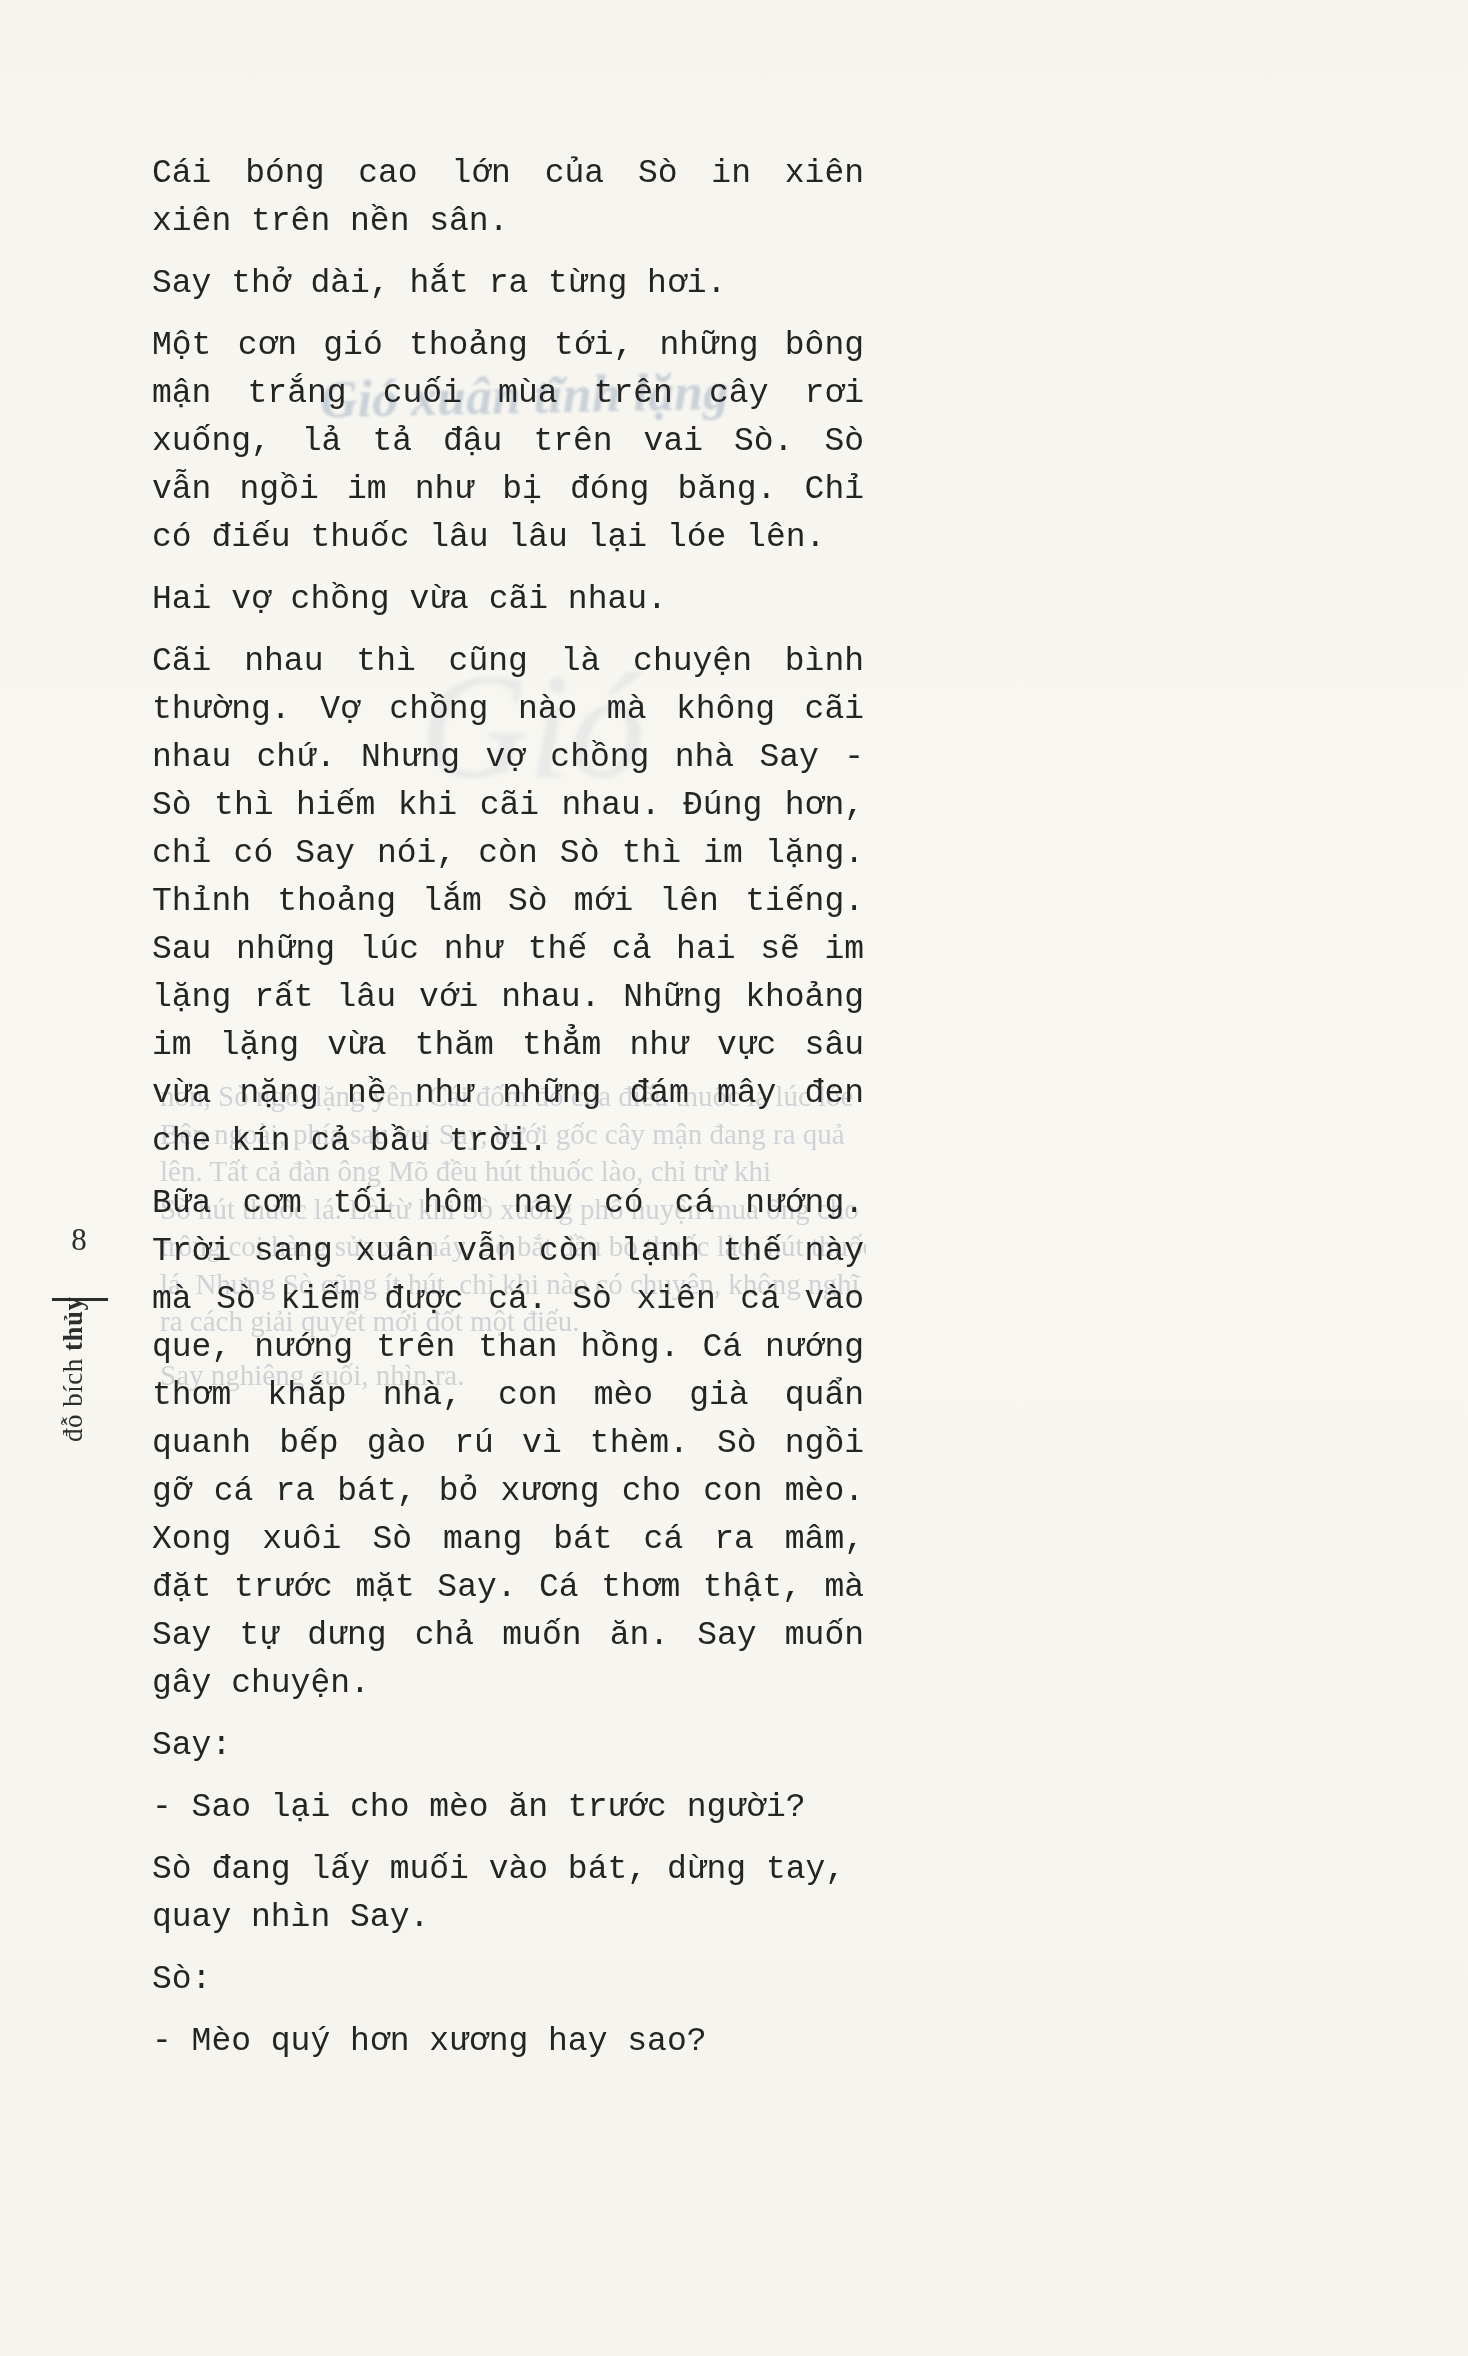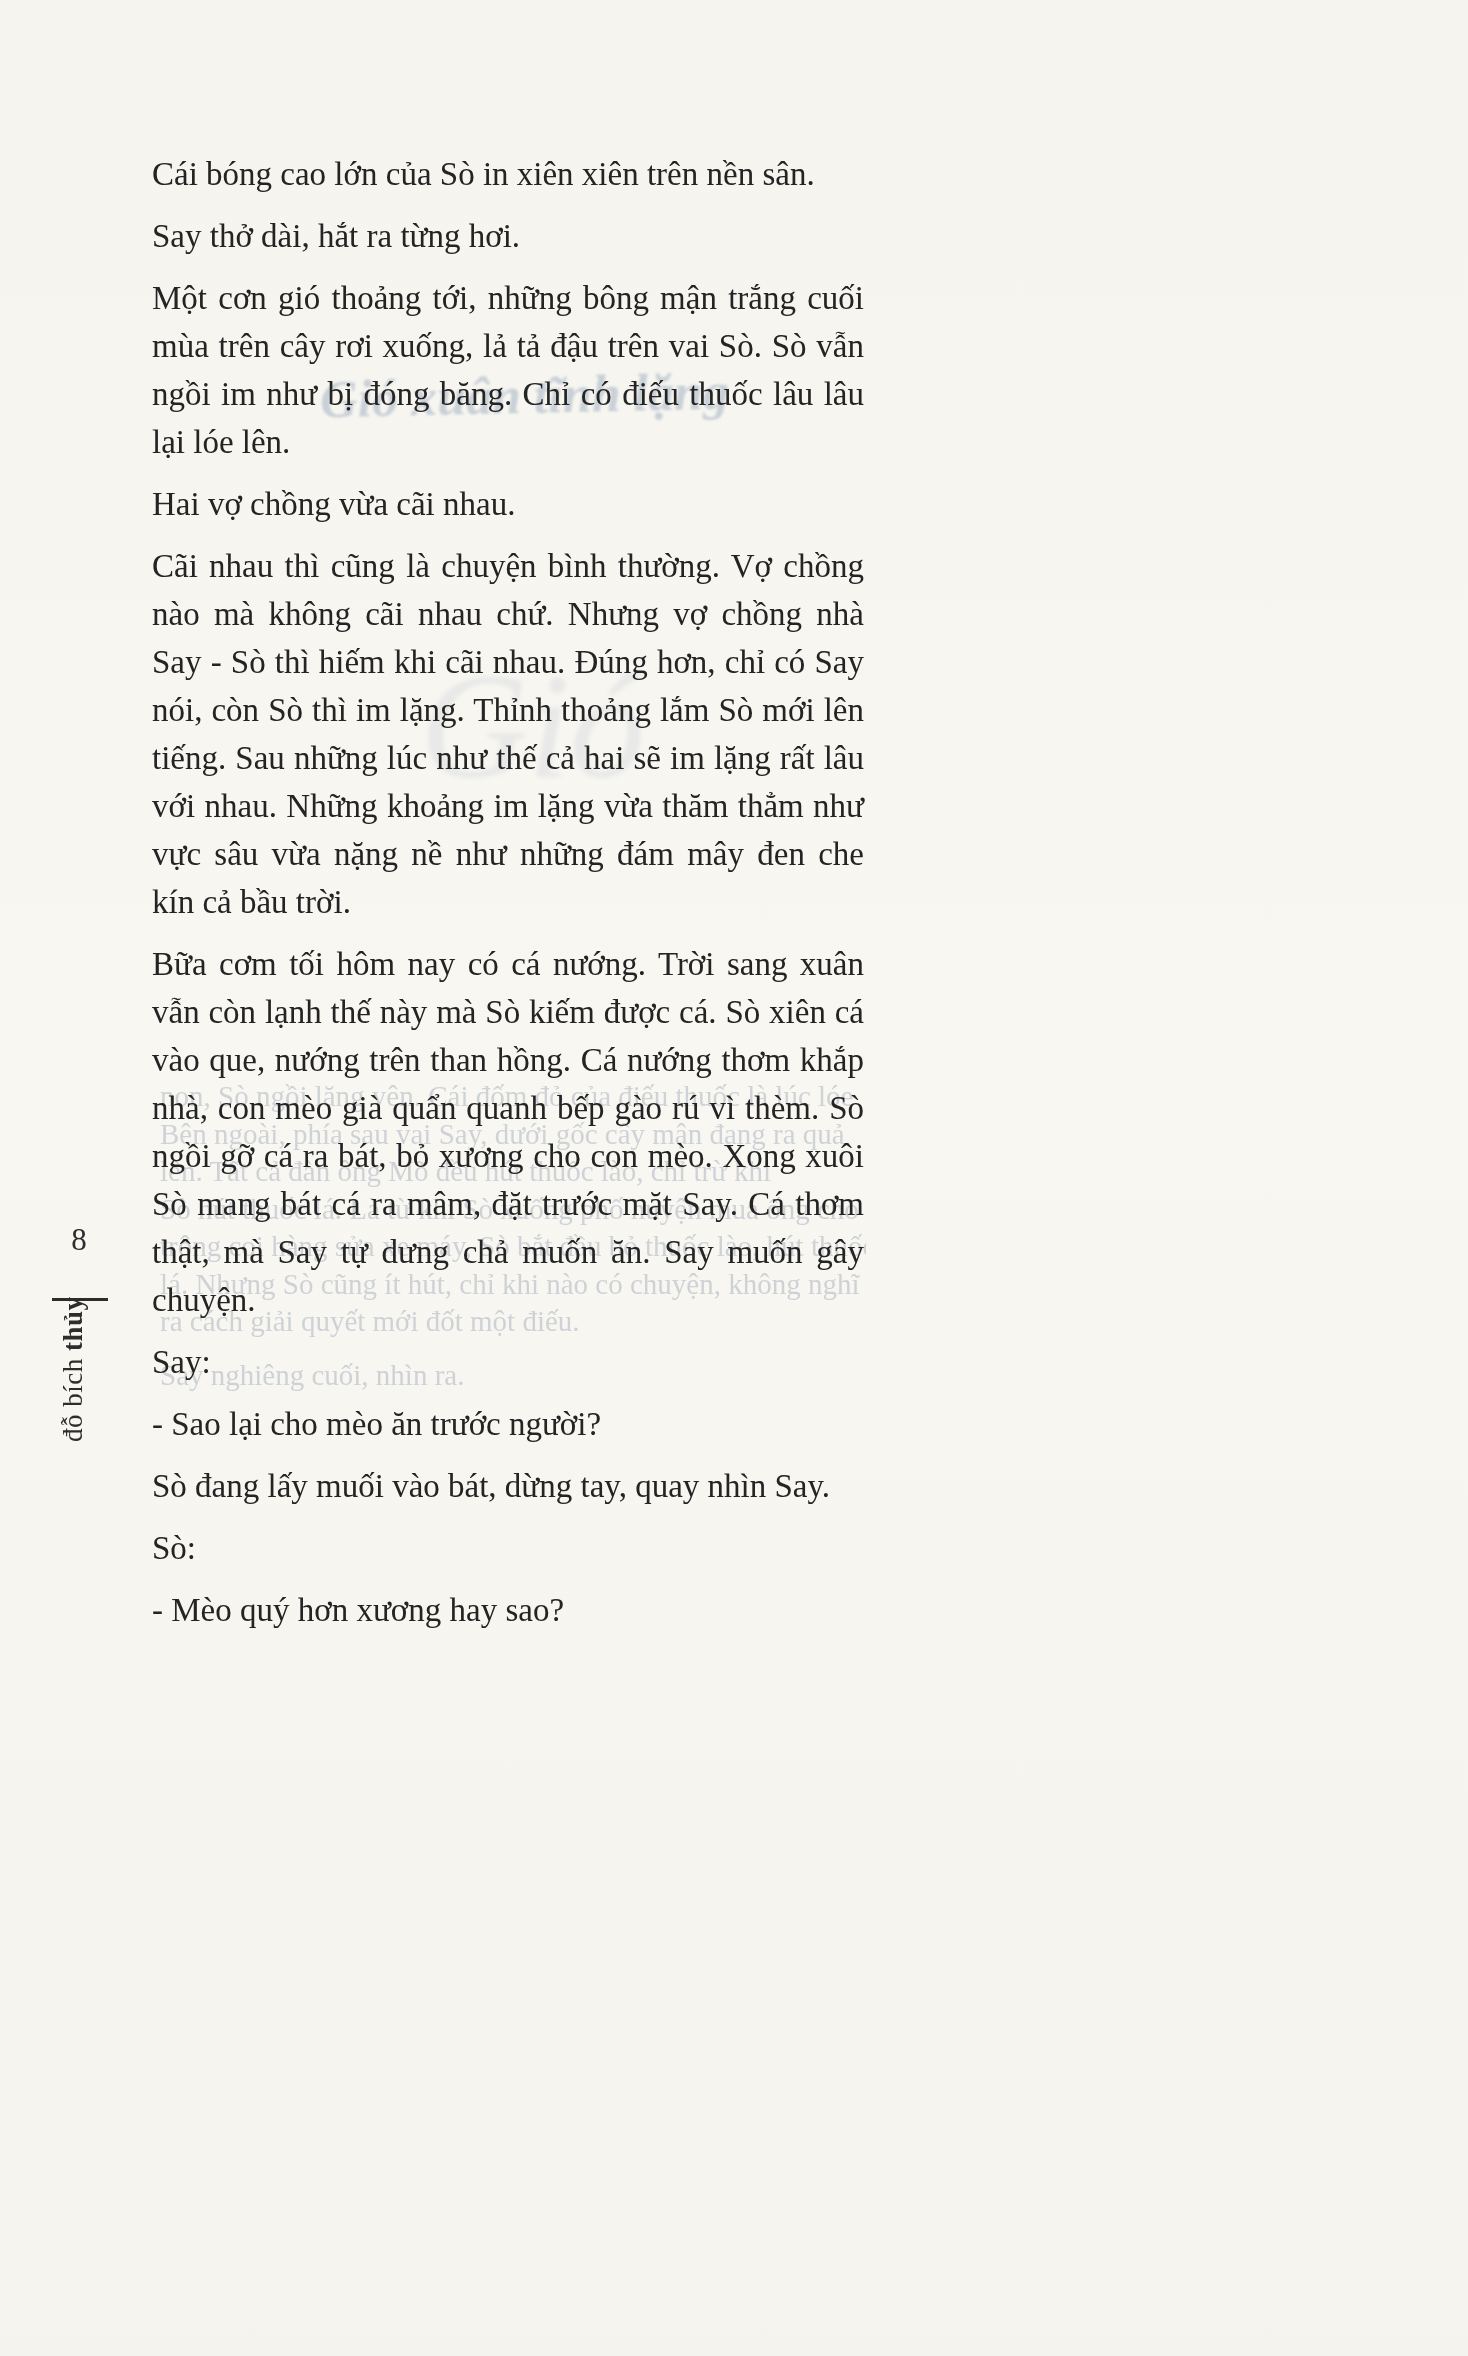--- a/index.html
+++ b/index.html
@@ -20,20 +20,21 @@
     width: 712px;
     color: #242424;
     font-size: 33px;
     z-index: 2;
   }
   .content p {
     margin: 0 0 14px 0;
     line-height: 48px;
     text-align: justify;
     text-justify: inter-word;
+    font-family: Liberation Mono, monospace;
   }
   .content p.dialog { text-align: left; }
 
   
   .page-number {
     position: absolute;
     left: 50px;
     top: 1222px;
     width: 58px;
     text-align: center;

